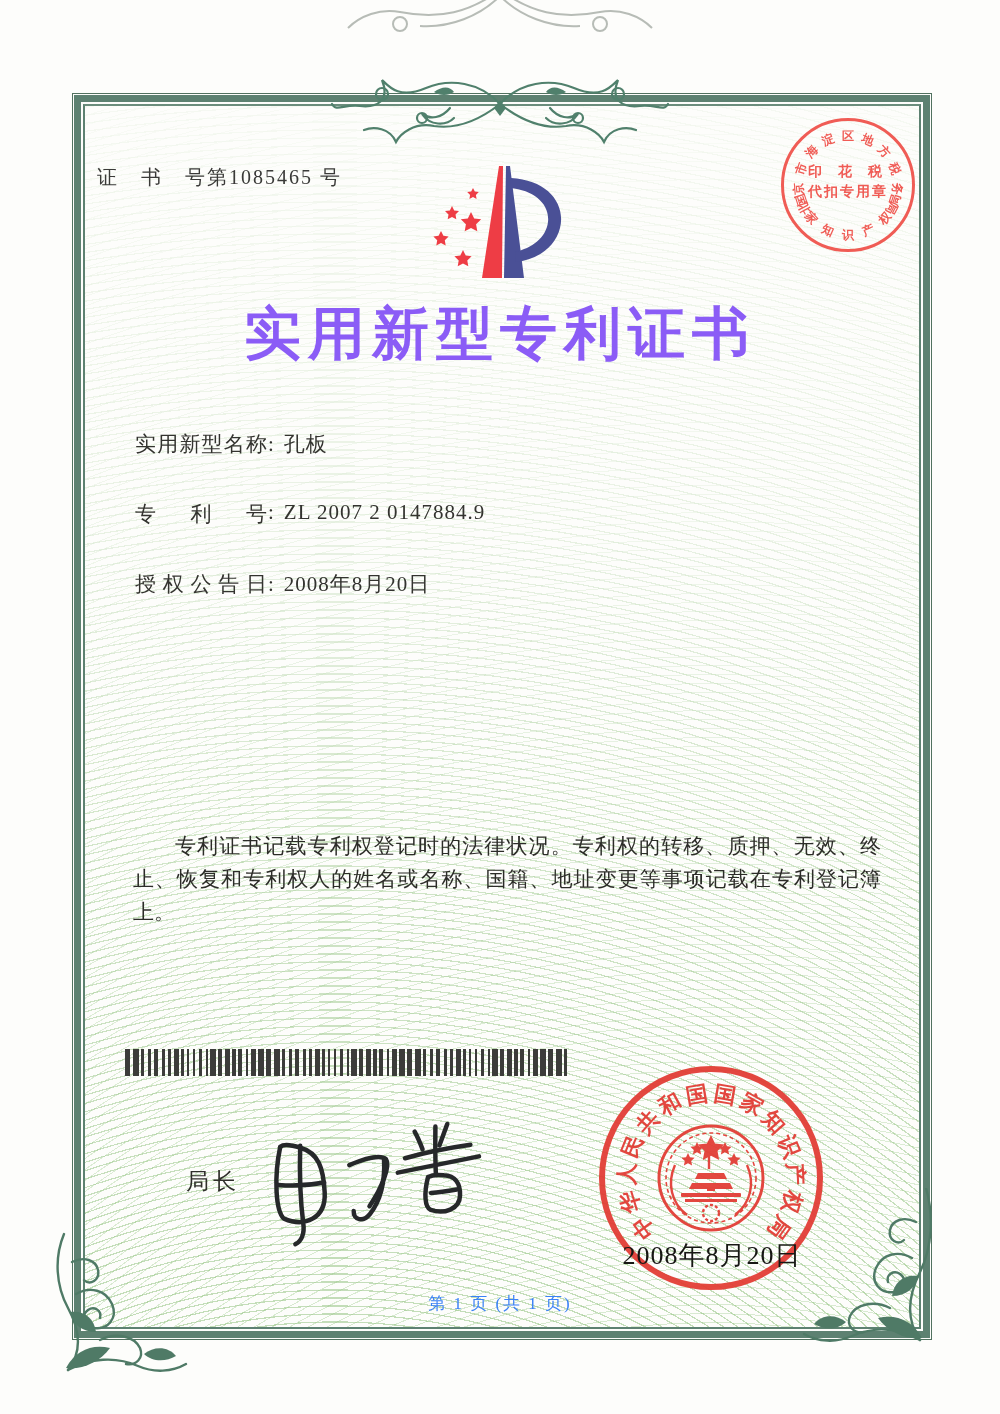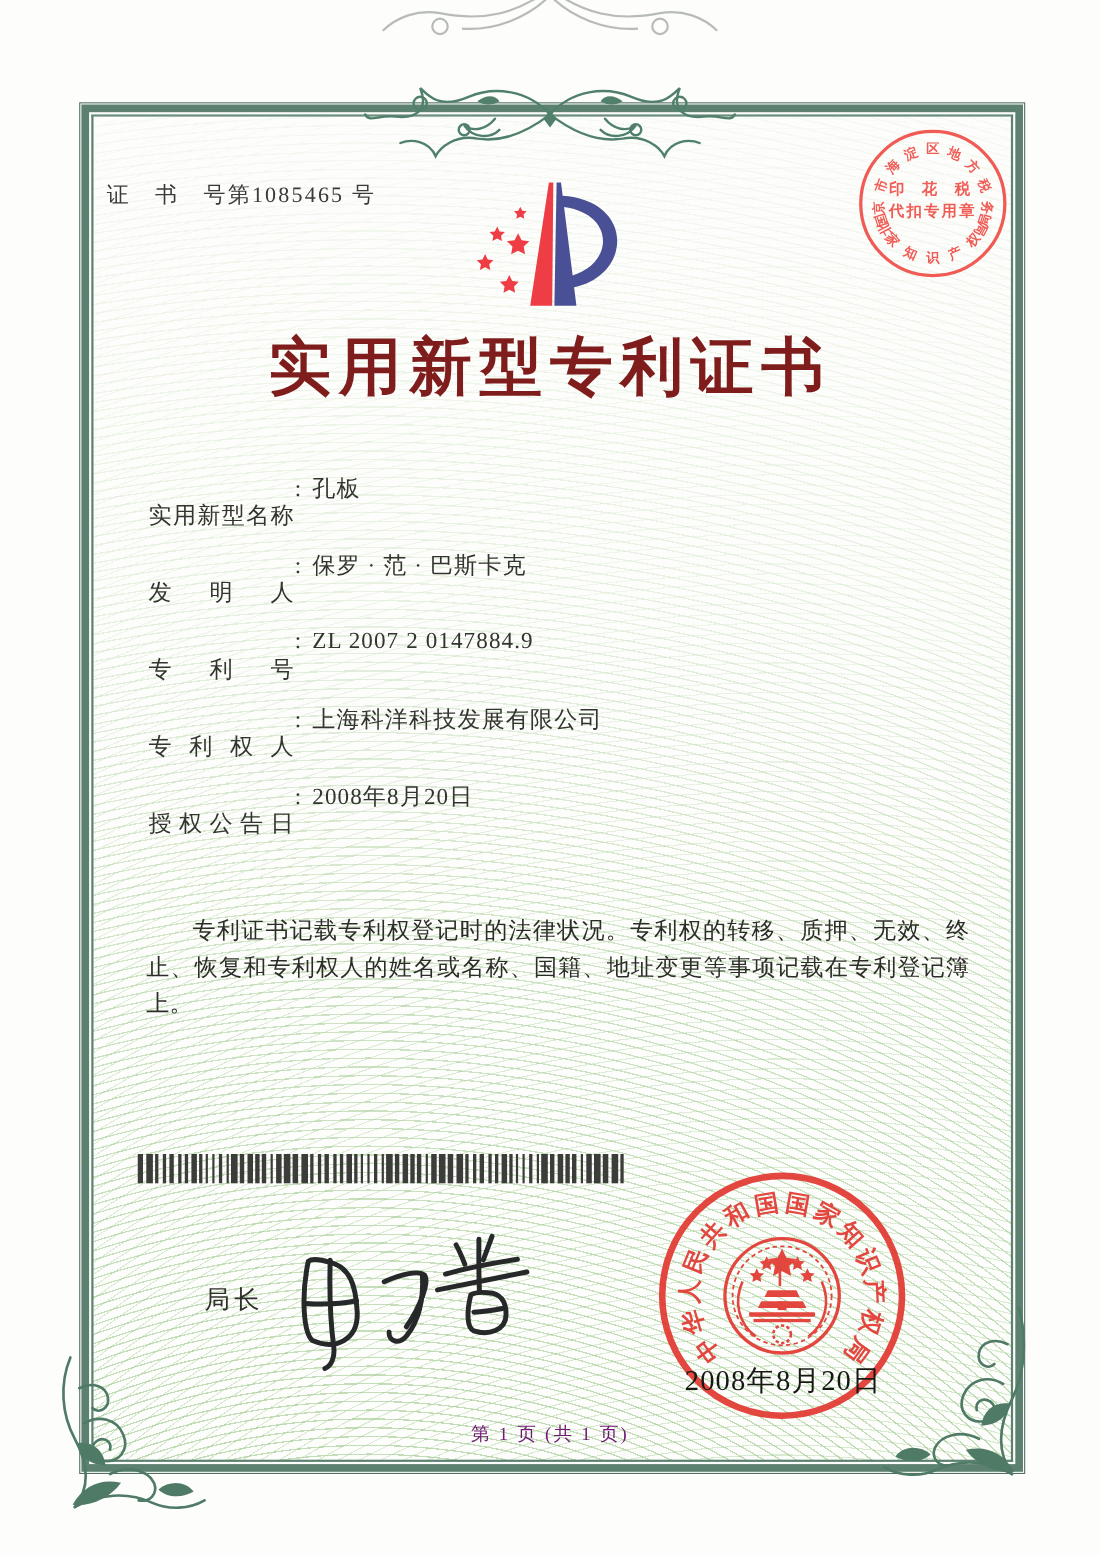--- a/index.html
+++ b/index.html
@@ -29,40 +29,40 @@
             mask-image:linear-gradient(to top,#000 0%,rgba(0,0,0,.8) 35%,rgba(0,0,0,.35) 65%,rgba(0,0,0,.12) 100%);
     pointer-events:none;
   }
   
   .ornament{position:absolute;pointer-events:none;}
   
   .cert-no{position:absolute;left:97px;top:164px;font-size:20px;letter-spacing:2px;color:#3a3a38;}
   .logo{position:absolute;left:432px;top:156px;}
   .title{
     position:absolute;left:0;top:296px;width:1000px;text-align:center;
-    font-size:57px;font-weight:bold;color:#7f1d1d;letter-spacing:7px;
+    font-size:57px;font-weight:bold;color:#8b5cf6;letter-spacing:7px;
   }
   
   .tax-stamp{
     position:absolute;left:781px;top:118px;width:128px;height:128px;
     border:3px solid #ef4f48;border-radius:50%;opacity:.92;
   }
   .circ span{
     position:absolute;left:50%;top:50%;
     font-weight:bold;white-space:pre;
   }
   .tax-stamp .circ span{font-size:12px;color:#ef4f48;font-family:"Liberation Sans",sans-serif;}
   .tax-center{position:absolute;left:0;width:100%;text-align:center;color:#ef4f48;font-weight:bold;
     font-family:"Liberation Sans",sans-serif;}
   .tax-center.l1{top:42px;font-size:14px;letter-spacing:6px;}
   .tax-center.l2{top:62px;font-size:14px;letter-spacing:2px;}
   
   .fields{position:absolute;left:135px;top:430px;width:700px;}
   .field{height:70px;font-size:21px;color:#33332f;}
-  .field-label{display:inline-block;width:132px;text-align:justify;text-align-last:justify;vertical-align:top;margin-top:24px;}
+  .field-label{display:inline-block;width:132px;text-align:justify;text-align-last:justify;vertical-align:top;}
   .field-colon{display:inline-block;margin:0 10px 0 1px;}
   .field-value{letter-spacing:1px;}
   
   .paras{position:absolute;left:133px;top:830px;width:748px;}
   .paras p{margin:0 0 9px 0;font-size:21px;line-height:33px;text-indent:2em;color:#2c2c28;text-align:justify;}
   
   .barcode{position:absolute;left:125px;top:1049px;width:446px;height:27px;overflow:hidden;white-space:nowrap;font-size:0;}
   .barcode i{display:inline-block;height:27px;background:#3c3c3a;vertical-align:top;}
   
   .signer-title{position:absolute;left:186px;top:1166px;font-size:23px;letter-spacing:4px;color:#2f2f2b;}
@@ -73,21 +73,21 @@
     border:6px solid #e23a32;border-radius:50%;opacity:.93;
   }
   .office-seal .circ span{font-size:22px;color:#e23a32;font-family:"Liberation Sans",sans-serif;}
   .emblem{position:absolute;left:50%;top:50%;transform:translate(-50%,-50%);}
   .issue-date{
     position:absolute;left:607px;top:1238px;width:210px;text-align:center;z-index:5;
     font-size:26px;color:#171714;letter-spacing:1px;
   }
   .footer{
     position:absolute;left:0;top:1292px;width:1000px;text-align:center;
-    font-size:17px;letter-spacing:2px;color:#701a75;
+    font-size:17px;letter-spacing:2px;color:#3b82f6;
   }
 </style>
 </head>
 <body>
 
 <div class="waves"></div>
 
 <svg class="ornament" style="left:340px;top:-18px" width="320" height="60" viewBox="0 0 320 60">
   <g fill="none" stroke="#b7bcb6" stroke-width="2">
     <path d="M160,8 C130,30 100,38 60,30 C40,26 20,34 8,46 M160,8 C190,30 220,38 260,30 C280,26 300,34 312,46"></path>
@@ -197,23 +197,21 @@
       <span style="transform: translate(-50%, -50%) rotate(-72deg) translateY(50px);">局</span>
     </div>
   <div class="tax-center l1">印 花 税</div>
   <div class="tax-center l2">代扣专用章</div>
 </div>
 
 <div class="title">实用新型专利证书</div>
 
 <div class="fields">
     <div class="field"><span class="field-label">实用新型名称</span><span class="field-colon">:</span><span class="field-value">孔板</span></div>
-    <div class="field"><span class="field-label">发明人</span><span class="field-colon">:</span><span class="field-value">保罗 · 范 · 巴斯卡克</span></div>
     <div class="field"><span class="field-label">专利号</span><span class="field-colon">:</span><span class="field-value">ZL 2007 2 0147884.9</span></div>
-    <div class="field"><span class="field-label">专利权人</span><span class="field-colon">:</span><span class="field-value">上海科洋科技发展有限公司</span></div>
     <div class="field"><span class="field-label">授权公告日</span><span class="field-colon">:</span><span class="field-value">2008年8月20日</span></div>
   </div>
 
 <div class="paras">
     <p>专利证书记载专利权登记时的法律状况。专利权的转移、质押、无效、终止、恢复和专利权人的姓名或名称、国籍、地址变更等事项记载在专利登记簿上。</p>
   </div>
 
 <div class="barcode"><i style="width: 5px; margin-right: 3px;"></i><i style="width: 6px; margin-right: 2px;"></i><i style="width: 3px; margin-right: 4px;"></i><i style="width: 3px; margin-right: 3px;"></i><i style="width: 4px; margin-right: 4px;"></i><i style="width: 3px; margin-right: 3px;"></i><i style="width: 3px; margin-right: 3px;"></i><i style="width: 5px; margin-right: 2px;"></i><i style="width: 3px; margin-right: 3px;"></i><i style="width: 2px; margin-right: 4px;"></i><i style="width: 2px; margin-right: 4px;"></i><i style="width: 3px; margin-right: 4px;"></i><i style="width: 2px; margin-right: 2px;"></i><i style="width: 6px; margin-right: 2px;"></i><i style="width: 4px; margin-right: 3px;"></i><i style="width: 5px; margin-right: 2px;"></i><i style="width: 4px; margin-right: 2px;"></i><i style="width: 4px; margin-right: 4px;"></i><i style="width: 2px; margin-right: 3px;"></i><i style="width: 5px; margin-right: 2px;"></i><i style="width: 6px; margin-right: 2px;"></i><i style="width: 5px; margin-right: 3px;"></i><i style="width: 6px; margin-right: 2px;"></i><i style="width: 3px; margin-right: 4px;"></i><i style="width: 3px; margin-right: 3px;"></i><i style="width: 4px; margin-right: 4px;"></i><i style="width: 3px; margin-right: 3px;"></i><i style="width: 3px; margin-right: 3px;"></i><i style="width: 5px; margin-right: 2px;"></i><i style="width: 3px; margin-right: 3px;"></i><i style="width: 2px; margin-right: 4px;"></i><i style="width: 2px; margin-right: 4px;"></i><i style="width: 3px; margin-right: 4px;"></i><i style="width: 2px; margin-right: 2px;"></i><i style="width: 6px; margin-right: 2px;"></i><i style="width: 4px; margin-right: 3px;"></i><i style="width: 5px; margin-right: 2px;"></i><i style="width: 4px; margin-right: 2px;"></i><i style="width: 4px; margin-right: 4px;"></i><i style="width: 2px; margin-right: 3px;"></i><i style="width: 5px; margin-right: 2px;"></i><i style="width: 6px; margin-right: 2px;"></i><i style="width: 5px; margin-right: 3px;"></i><i style="width: 6px; margin-right: 2px;"></i><i style="width: 3px; margin-right: 4px;"></i><i style="width: 3px; margin-right: 3px;"></i><i style="width: 4px; margin-right: 4px;"></i><i style="width: 3px; margin-right: 3px;"></i><i style="width: 3px; margin-right: 3px;"></i><i style="width: 5px; margin-right: 2px;"></i><i style="width: 3px; margin-right: 3px;"></i><i style="width: 2px; margin-right: 4px;"></i><i style="width: 2px; margin-right: 4px;"></i><i style="width: 3px; margin-right: 4px;"></i><i style="width: 2px; margin-right: 2px;"></i><i style="width: 6px; margin-right: 2px;"></i><i style="width: 4px; margin-right: 3px;"></i><i style="width: 5px; margin-right: 2px;"></i><i style="width: 4px; margin-right: 2px;"></i><i style="width: 4px; margin-right: 4px;"></i><i style="width: 2px; margin-right: 3px;"></i><i style="width: 5px; margin-right: 2px;"></i><i style="width: 6px; margin-right: 2px;"></i><i style="width: 5px; margin-right: 3px;"></i><i style="width: 6px; margin-right: 2px;"></i><i style="width: 3px; margin-right: 4px;"></i></div>
 
 <div class="signer-title">局长</div>

